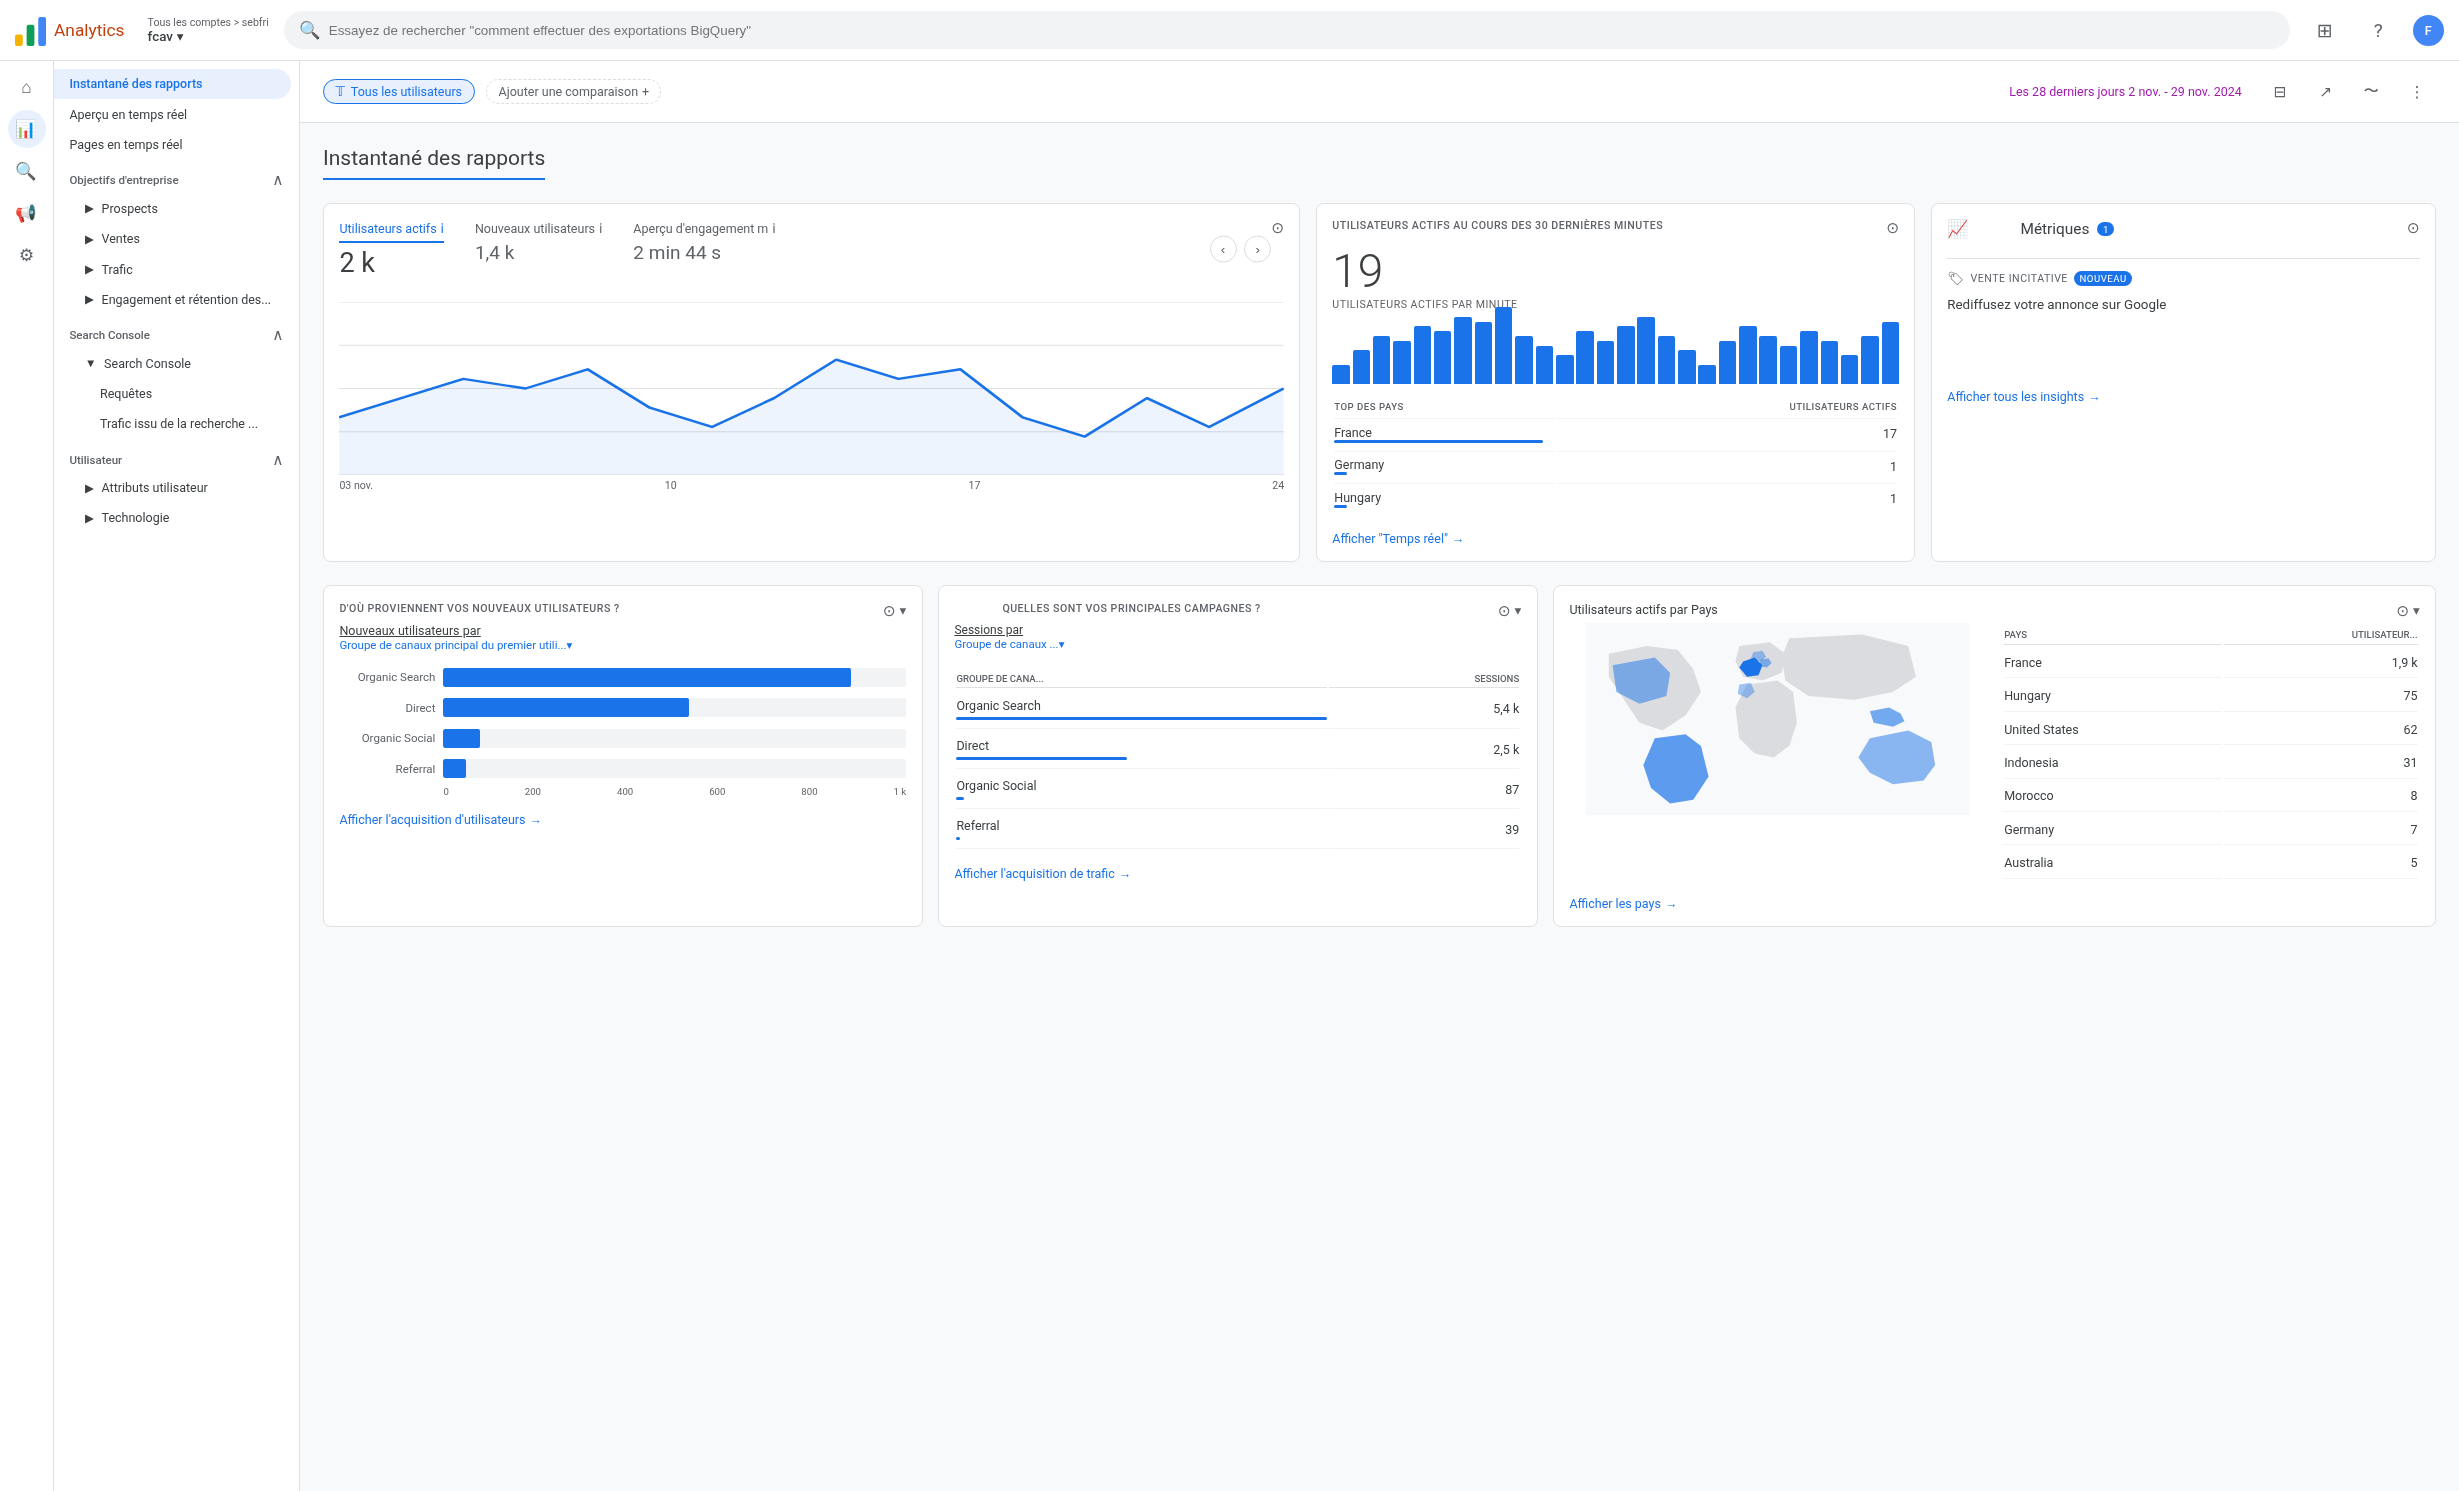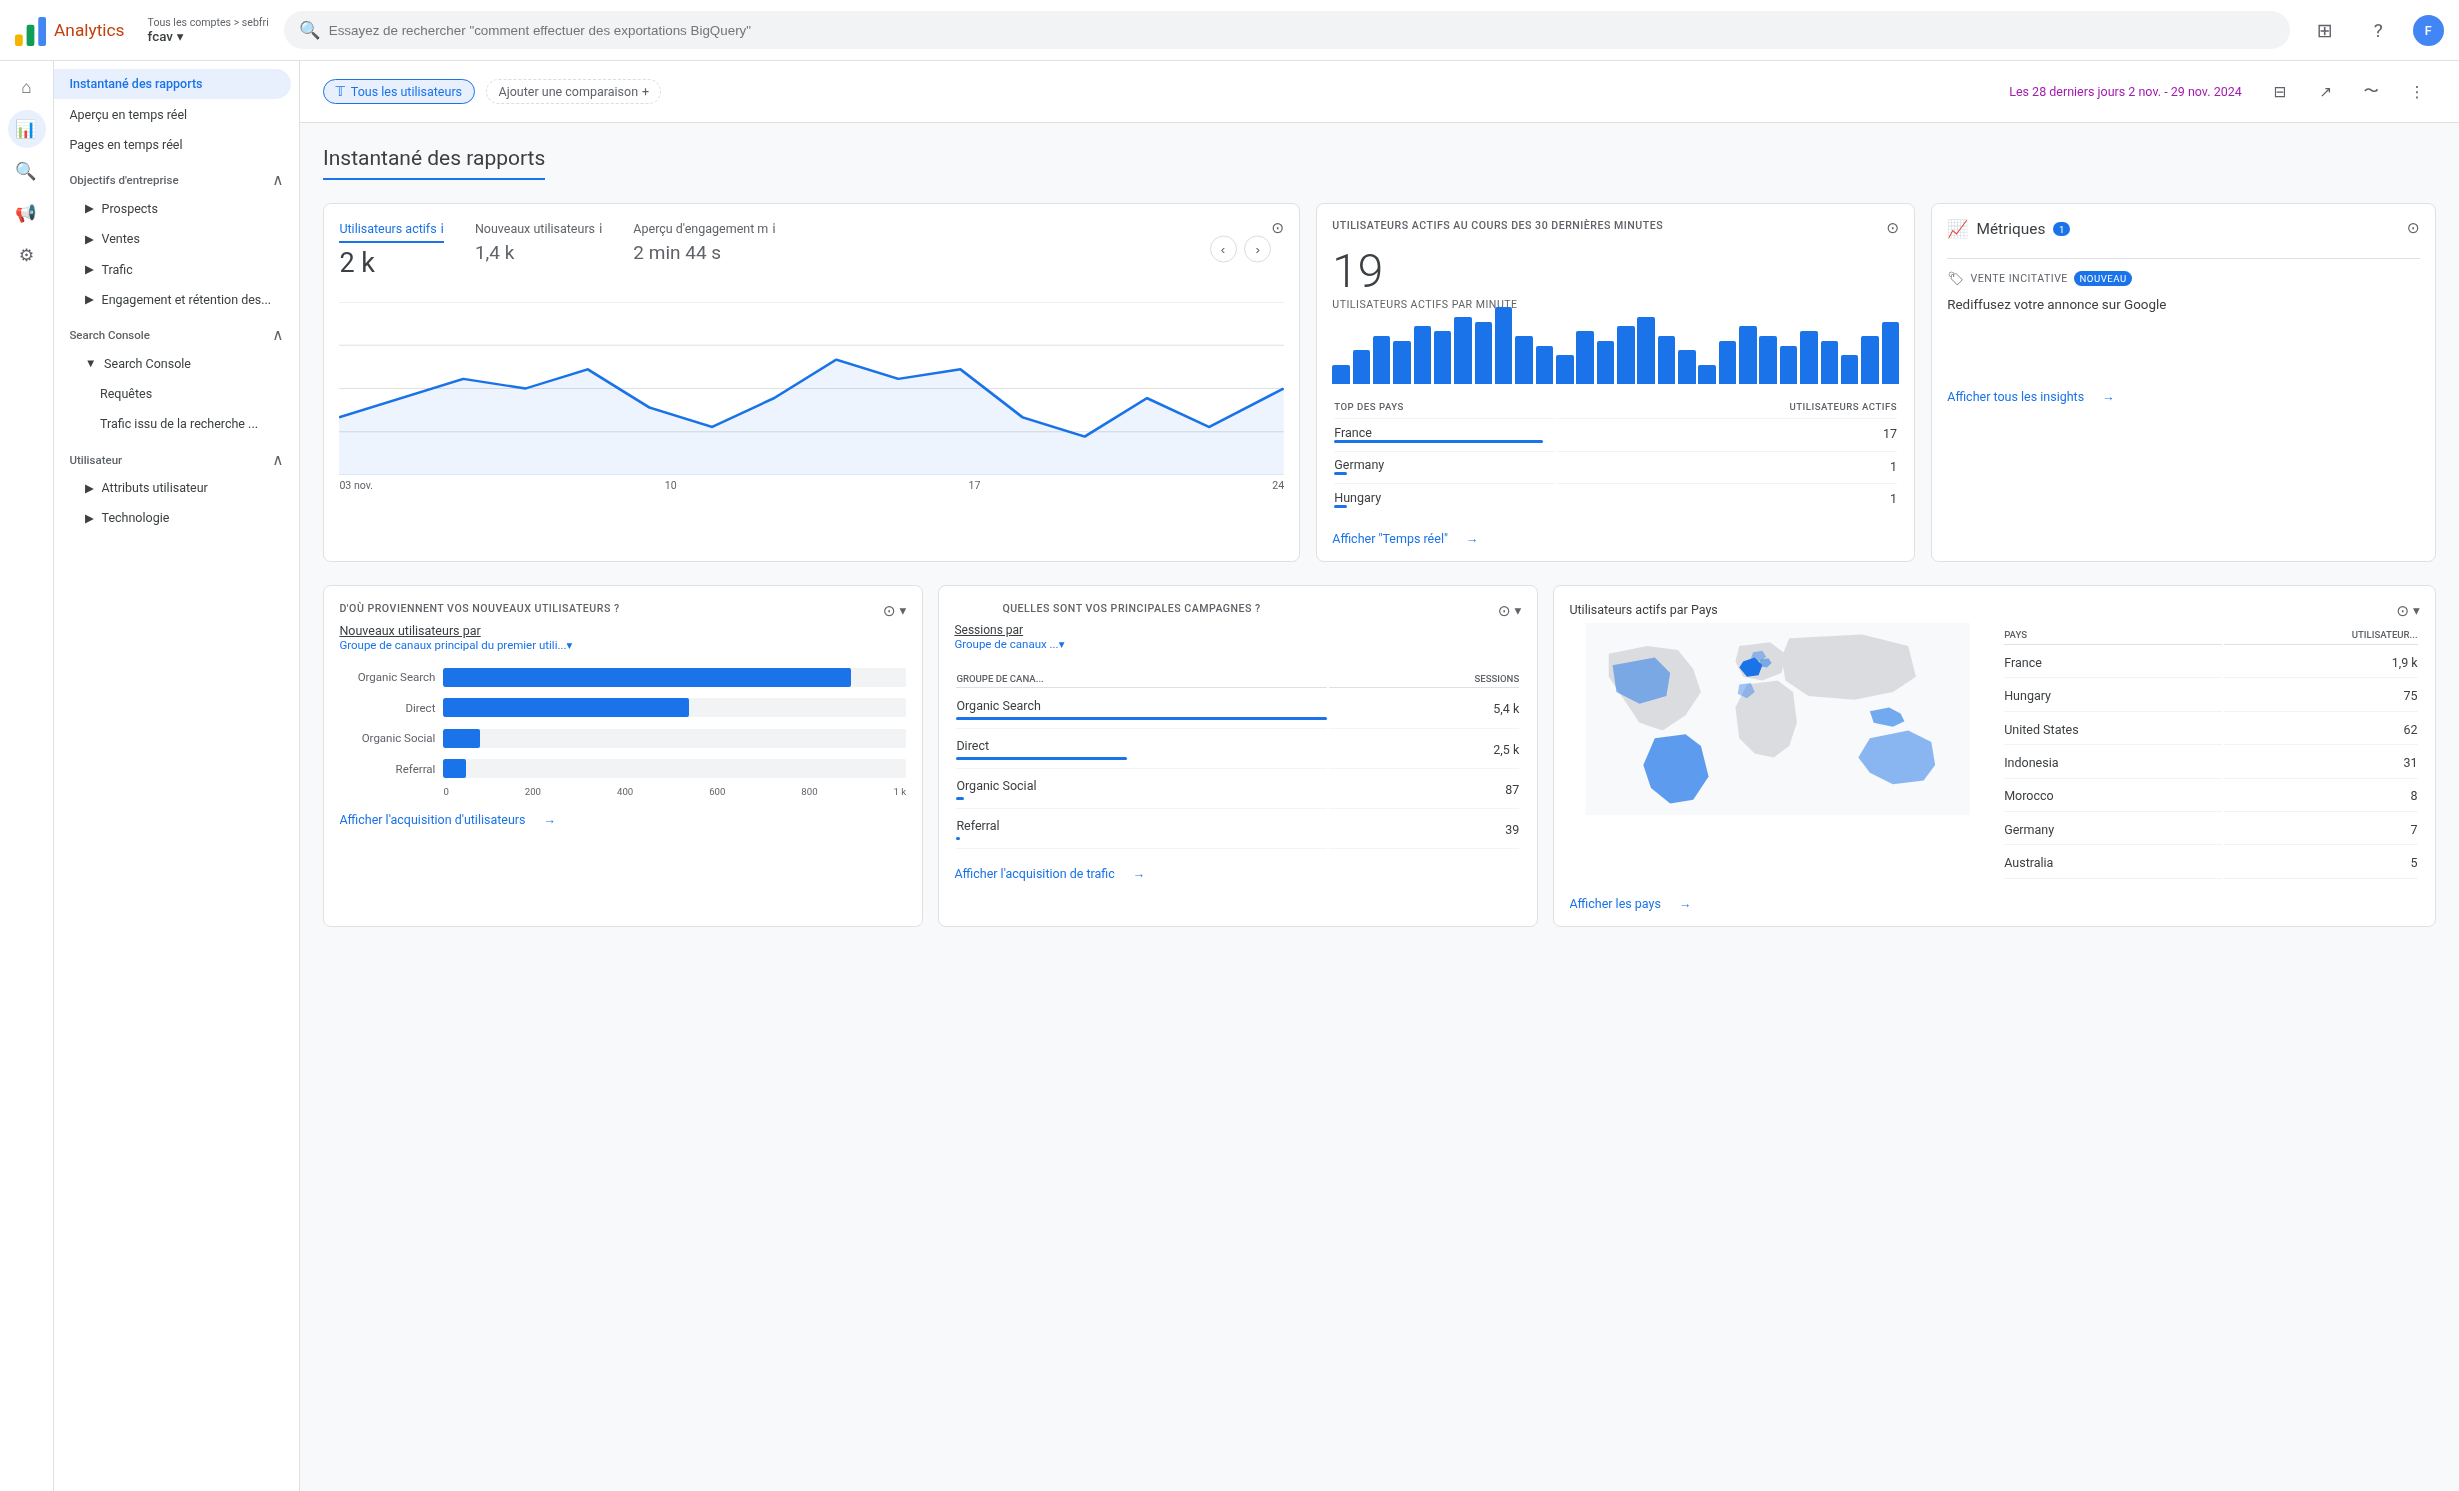--- a/index.html
+++ b/index.html
@@ -69,25 +69,25 @@
     .realtime-title { font-size: 10.6px; color: #5f6368; font-weight: 500; letter-spacing: 0.5px; text-transform: uppercase; margin-bottom: 7.7px; }
     .realtime-value { font-size: 46px; font-weight: 300; color: #3c4043; }
     .realtime-subtitle { font-size: 10.6px; color: #5f6368; text-transform: uppercase; letter-spacing: 0.5px; margin-bottom: 15.4px; }
     .bar-chart-mini { display: flex; align-items: flex-end; gap: 2.9px; height: 58px; margin: 11.5px 0; }
     .bar-mini { background: #1a73e8; border-radius: 1.9px 1.9px 0 0; flex: 1; min-width: 5.8px; }
     .table-small { width: 100%; margin-top: 11.5px; }
     .table-small th { font-size: 9.6px; color: #5f6368; font-weight: 500; text-transform: uppercase; letter-spacing: 0.5px; text-align: left; padding: 3.8px 0; }
     .table-small th:last-child, .table-small td:last-child { text-align: right; }
     .table-small td { font-size: 12.5px; color: #3c4043; padding: 5.8px 0; border-top: 1px solid #f1f3f4; }
     .country-bar { height: 2.9px; background: #1a73e8; border-radius: 1.9px; }
-    .link-btn { color: #1a73e8; font-size: 12.5px; cursor: pointer; display: flex; align-items: center; gap: 18px; margin-top: 15.4px; }
+    .link-btn { color: #1a73e8; font-size: 12.5px; cursor: pointer; display: flex; align-items: center; gap: 4px; margin-top: 15.4px; }
 
     
     .insight-header { display: flex; align-items: center; gap: 7.7px; margin-bottom: 15.4px; }
-    .insight-title { font-size: 15.4px; color: #3c4043; }
+    .insight-title { font-size: 15.4px; color: #3c4043; margin-left: 44px; }
     .badge-new { background: #1a73e8; color: white; font-size: 9.6px; padding: 1.9px 5.8px; border-radius: 7.7px; }
     .insight-tag { display: flex; align-items: center; gap: 5.8px; font-size: 10.6px; color: #5f6368; text-transform: uppercase; letter-spacing: 0.5px; margin-bottom: 11.5px; }
     .insight-tag-icon { font-size: 13.4px; color: #5f6368; }
     .insight-text { font-size: 13.4px; color: #3c4043; font-weight: 400; }
 
     
     .cards-row2 { display: flex; gap: 15.4px; }
     .card-acquisition { flex: 1; }
     .card-campaigns { flex: 1; }
     .card-geo { flex: 1.5; }

